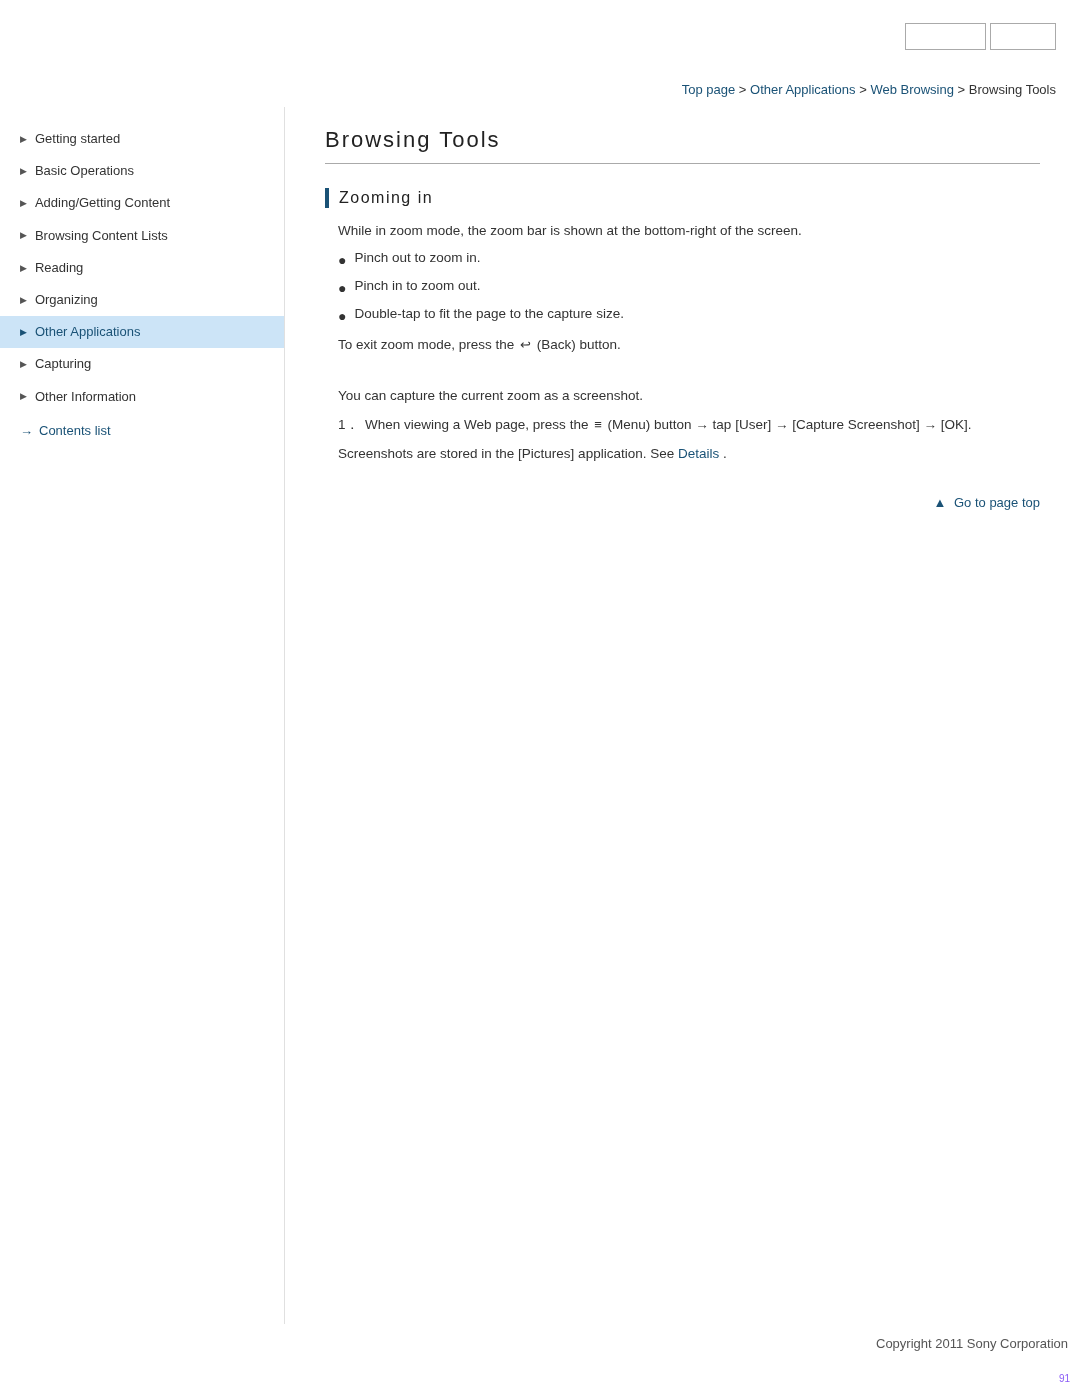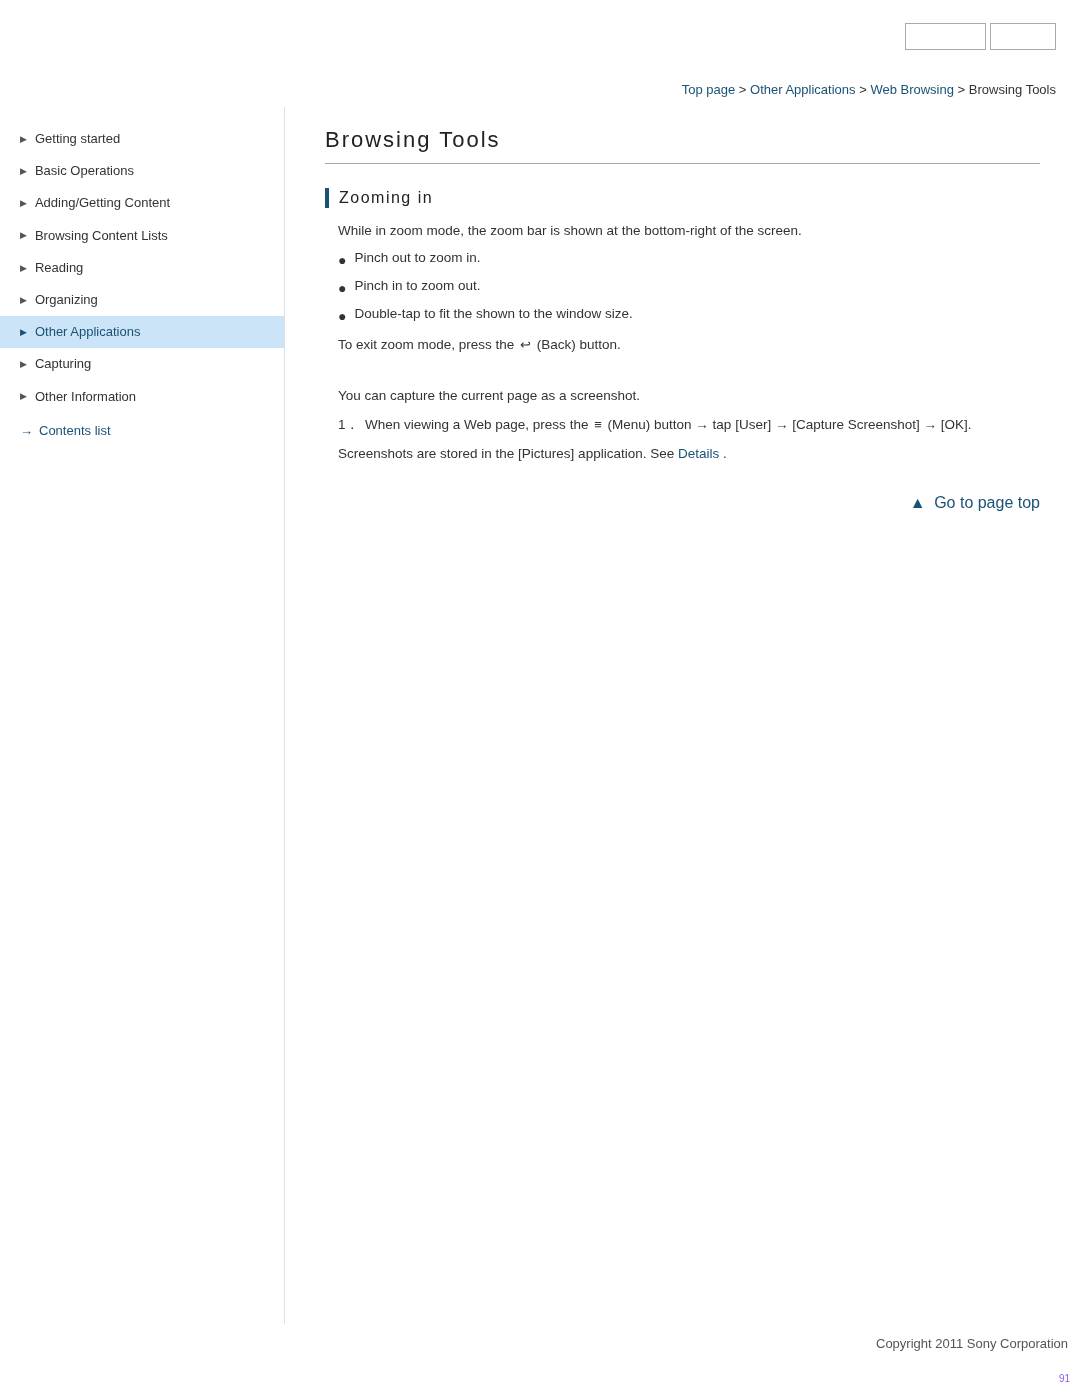--- a/index.html
+++ b/index.html
@@ -200,21 +200,21 @@
       flex-shrink: 0;
     }
 
     .link {
       color: #1a5276;
       text-decoration: none;
     }
     .go-to-top {
       color: #1a5276;
       text-decoration: none;
-      font-size: 16px;
+      font-size: 13px;
     }
     .go-top-arrow {
       margin-right: 4px;
     }
 
     .copyright {
       text-align: right;
       padding: 12px;
       font-size: 13px;
       color: #555;
@@ -311,34 +311,34 @@
           <li>
             <span class="bullet-dot">●</span>
             <span>Pinch out to zoom in.</span>
           </li>
           <li>
             <span class="bullet-dot">●</span>
             <span>Pinch in to zoom out.</span>
           </li>
           <li>
             <span class="bullet-dot">●</span>
-            <span>Double-tap to fit the shown to the window size.</span>
+            <span>Double-tap to fit the page to the capture size.</span>
           </li>
         </ul>
         <p>
           <span>To exit zoom mode, press the</span>
           <span class="inline-icon"> ↩ </span>
           <span>(Back) button.</span>
         </p>
       </div>
     </section>
 
     <section class="section">
       <div class="section-body">
-        <p>You can capture the current page as a screenshot.</p>
+        <p>You can capture the current zoom as a screenshot.</p>
         <ul class="numbered-list">
           <li>
             <span class="num-label">1．</span>
             <span>
               <span>When viewing a Web page, press the</span>
               <span class="inline-icon"> ≡ </span>
               <span>(Menu) button</span>
               <span> → </span>
               <span>tap [User]</span>
               <span> → </span>

